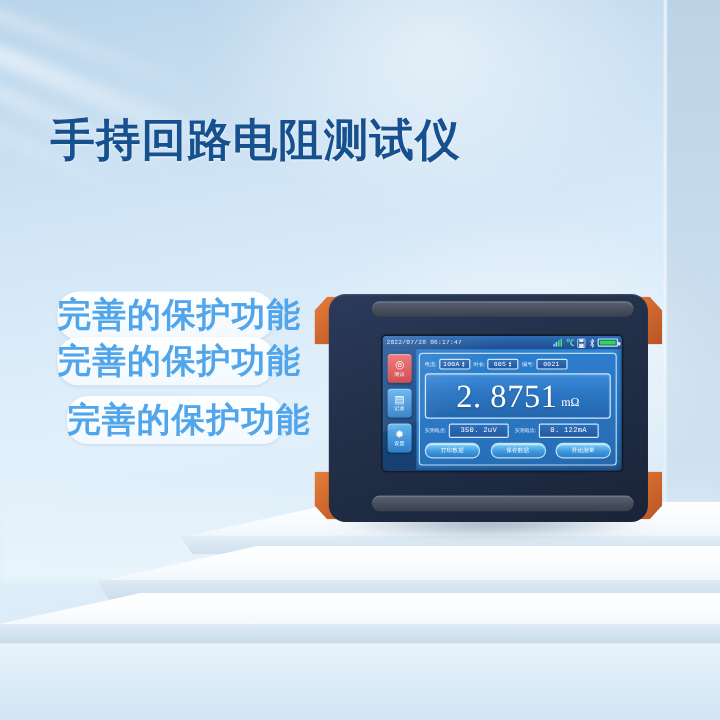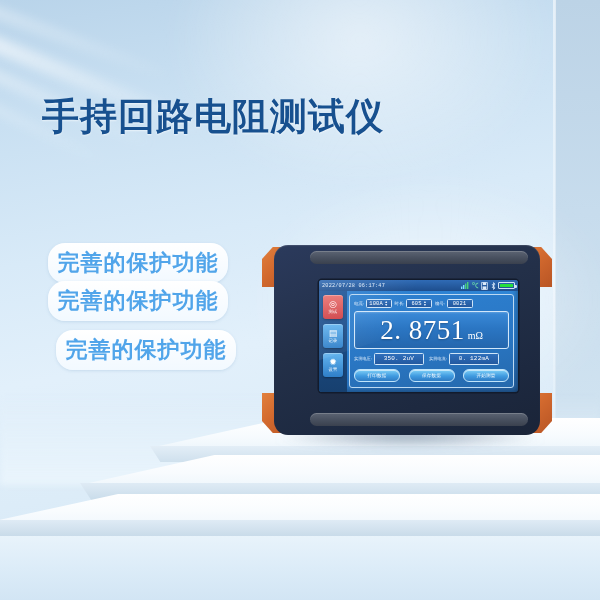--- a/index.html
+++ b/index.html
@@ -101,24 +101,24 @@
     position:absolute;left:42px;top:92px;
     font-size:37px;font-weight:700;letter-spacing:1px;
     color:#17508f;
     text-shadow:0 1px 2px rgba(255,255,255,.6);
     white-space:nowrap;
   }
 
   
   .pill{
     position:absolute;
-    display:flex;align-items:center;justify-content:center;
+    display:flex;align-items:center;justify-content:flex-start;
     height:40px;border-radius:17px;
     background:linear-gradient(180deg,#ffffff 0%,#f2f9ff 100%);
-    color:#51a5ea;font-size:22px;font-weight:700;letter-spacing:1px;
+    color:#51a5ea;font-size:28px;font-weight:700;letter-spacing:1px;
     box-shadow:0 1px 3px rgba(120,160,200,.25);
     white-space:nowrap;
   }
   #pill-0{left:48px;top:243px;width:180px;}
   #pill-1{left:48px;top:281px;width:180px;}
   #pill-2{left:56px;top:330px;width:180px;}
 
   
   #device{
     position:absolute;left:262px;top:245px;width:290px;height:190px;

